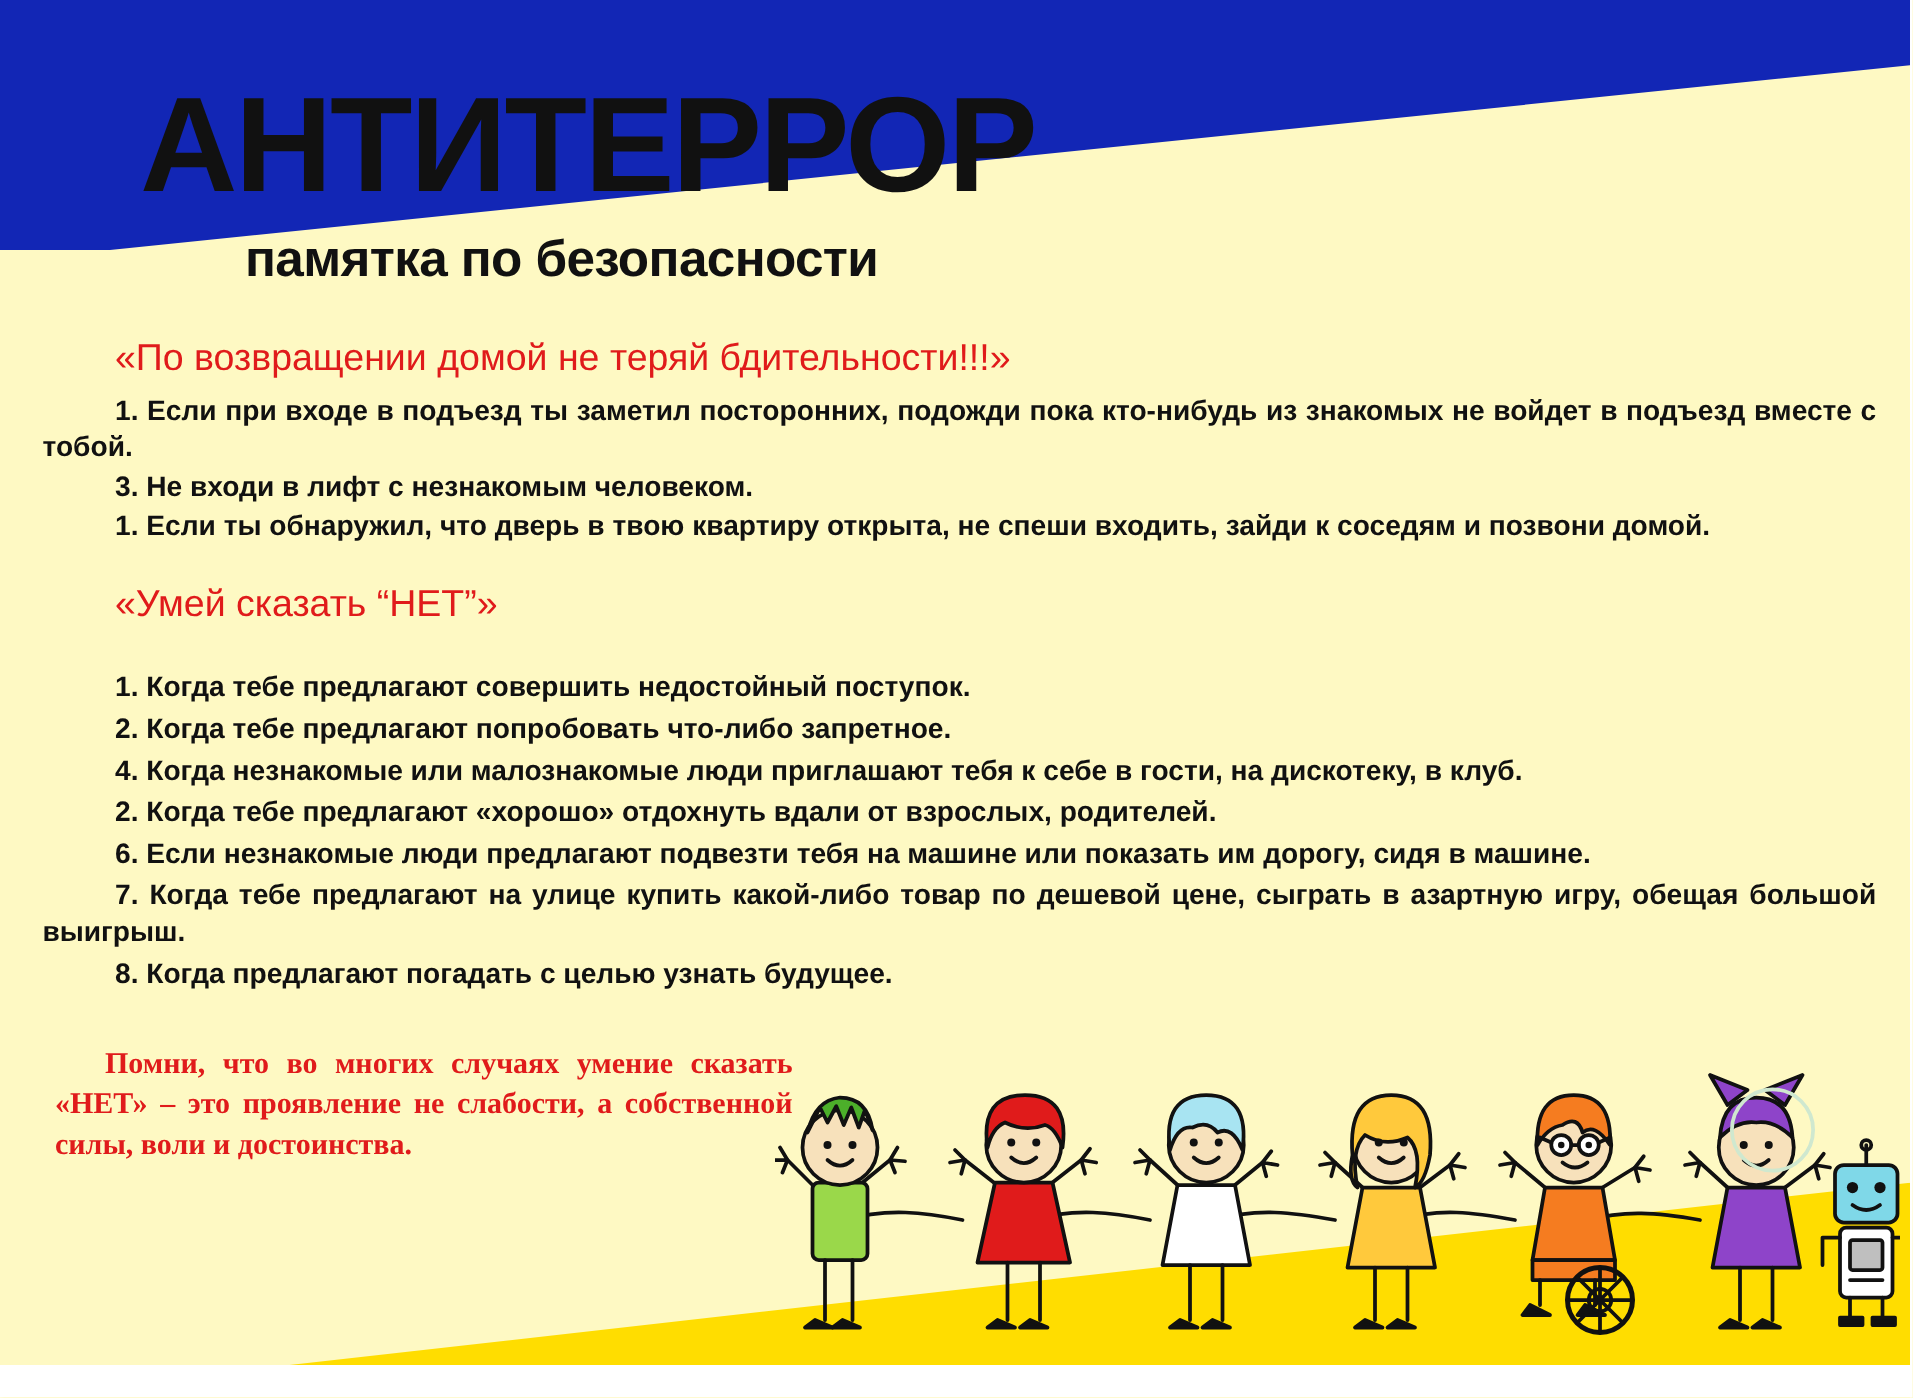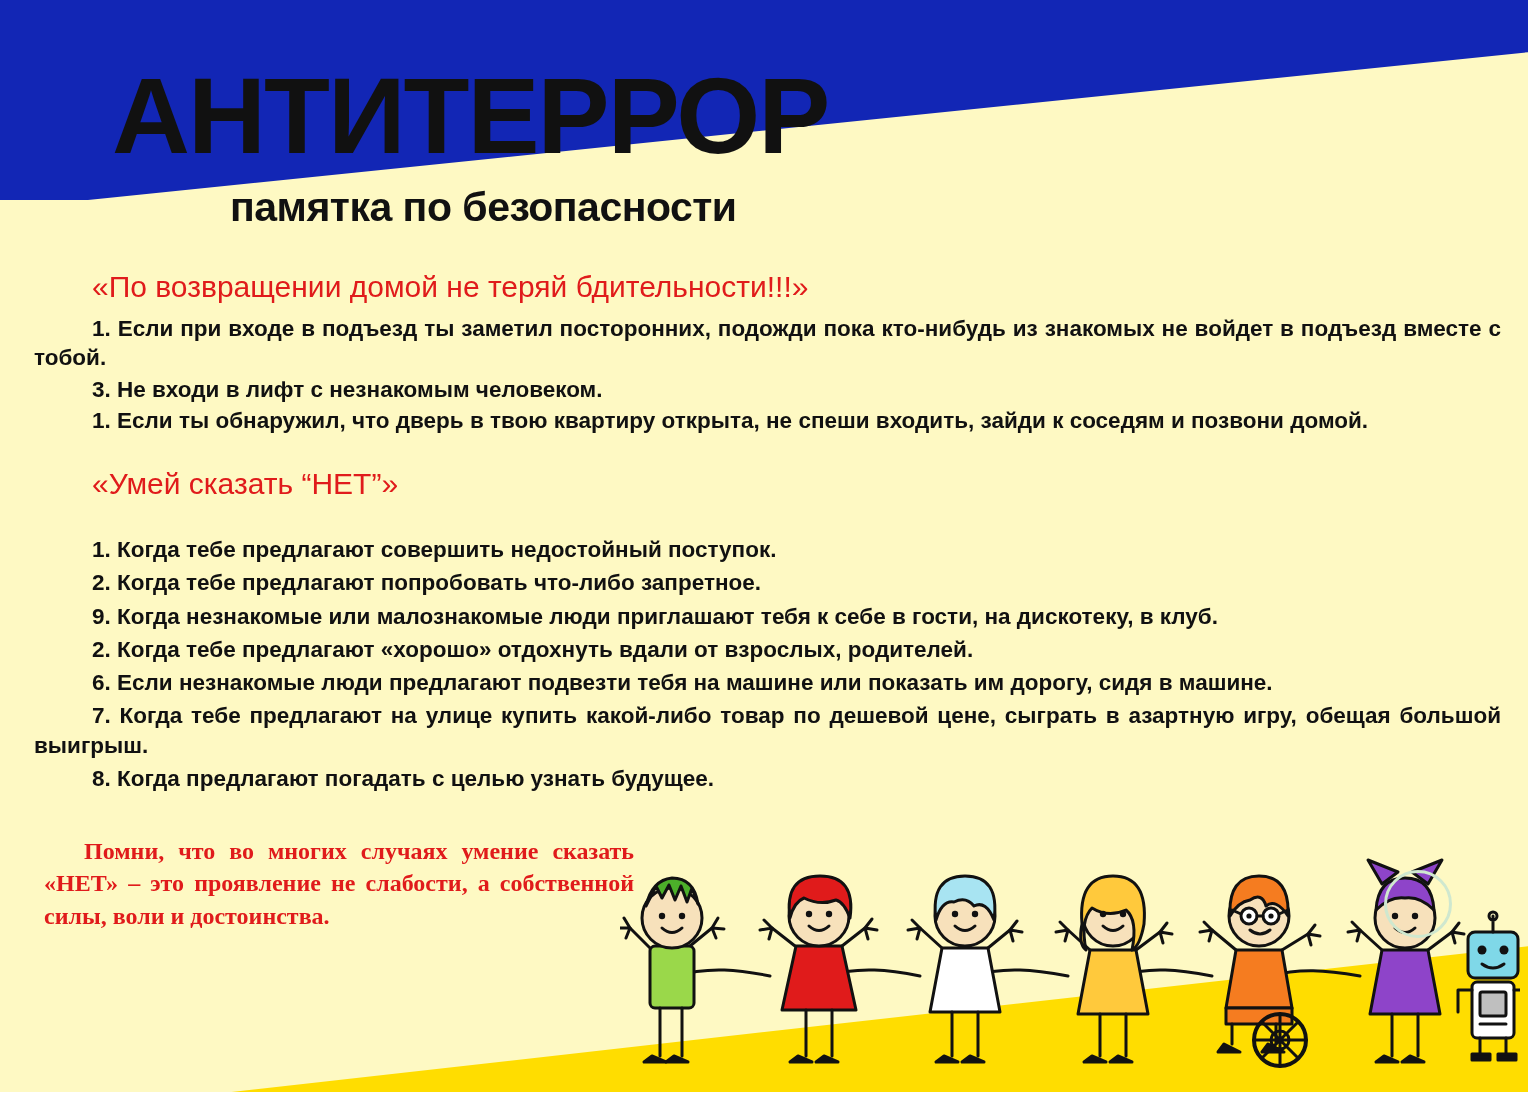--- a/index.html
+++ b/index.html
@@ -63,21 +63,21 @@
     letter-spacing: -2px;
     color: #111111;
     margin: 0;
     white-space: nowrap;
   }
   .subtitle {
     font-family: "Liberation Sans", sans-serif;
     font-weight: bold;
     font-size: 41px;
     color: #111111;
-    margin: 14px 0 0 118px;
+    margin: 14px 0 0 84px;
     letter-spacing: -0.5px;
     white-space: nowrap;
   }
 
   .content {
     position: absolute;
     left: 22px;
     top: 270px;
     width: 1495px;
   }
@@ -165,21 +165,21 @@
 
     <p class="para"><span class="ind"></span><span>1. Если при входе в подъезд ты заметил посторонних, подожди пока кто-нибудь из знакомых не войдет в подъезд вместе с тобой.</span></p>
     <p class="para"><span class="ind"></span><span>3. Не входи в лифт с незнакомым человеком.</span></p>
     <p class="para"><span class="ind"></span><span>1. Если ты обнаружил, что дверь в твою квартиру открыта, не спеши входить, зайди к соседям и позвони домой.</span></p>
 
     <div class="section-heading second">«Умей сказать “НЕТ”»</div>
 
     <div class="list-block">
       <p class="para"><span class="ind"></span><span>1. Когда тебе предлагают совершить недостойный поступок.</span></p>
       <p class="para"><span class="ind"></span><span>2. Когда тебе предлагают попробовать что-либо запретное.</span></p>
-      <p class="para"><span class="ind"></span><span>9. Когда незнакомые или малознакомые люди приглашают тебя к себе в гости, на дискотеку, в клуб.</span></p>
+      <p class="para"><span class="ind"></span><span>4. Когда незнакомые или малознакомые люди приглашают тебя к себе в гости, на дискотеку, в клуб.</span></p>
       <p class="para"><span class="ind"></span><span>2. Когда тебе предлагают «хорошо» отдохнуть вдали от взрослых, родителей.</span></p>
       <p class="para"><span class="ind"></span><span>6. Если незнакомые люди предлагают подвезти тебя на машине или показать им дорогу, сидя в машине.</span></p>
       <p class="para"><span class="ind"></span><span>7. Когда тебе предлагают на улице купить какой-либо товар по дешевой цене, сыграть в азартную игру, обещая большой выигрыш.</span></p>
       <p class="para"><span class="ind"></span><span>8. Когда предлагают погадать с целью узнать будущее.</span></p>
     </div>
 
     <p class="note"><span class="ind"></span><span>Помни, что во многих случаях умение сказать «НЕТ» – это проявление не слабости, а собственной силы, воли и достоинства.</span></p>
   </div>
 
   <div class="kids">

